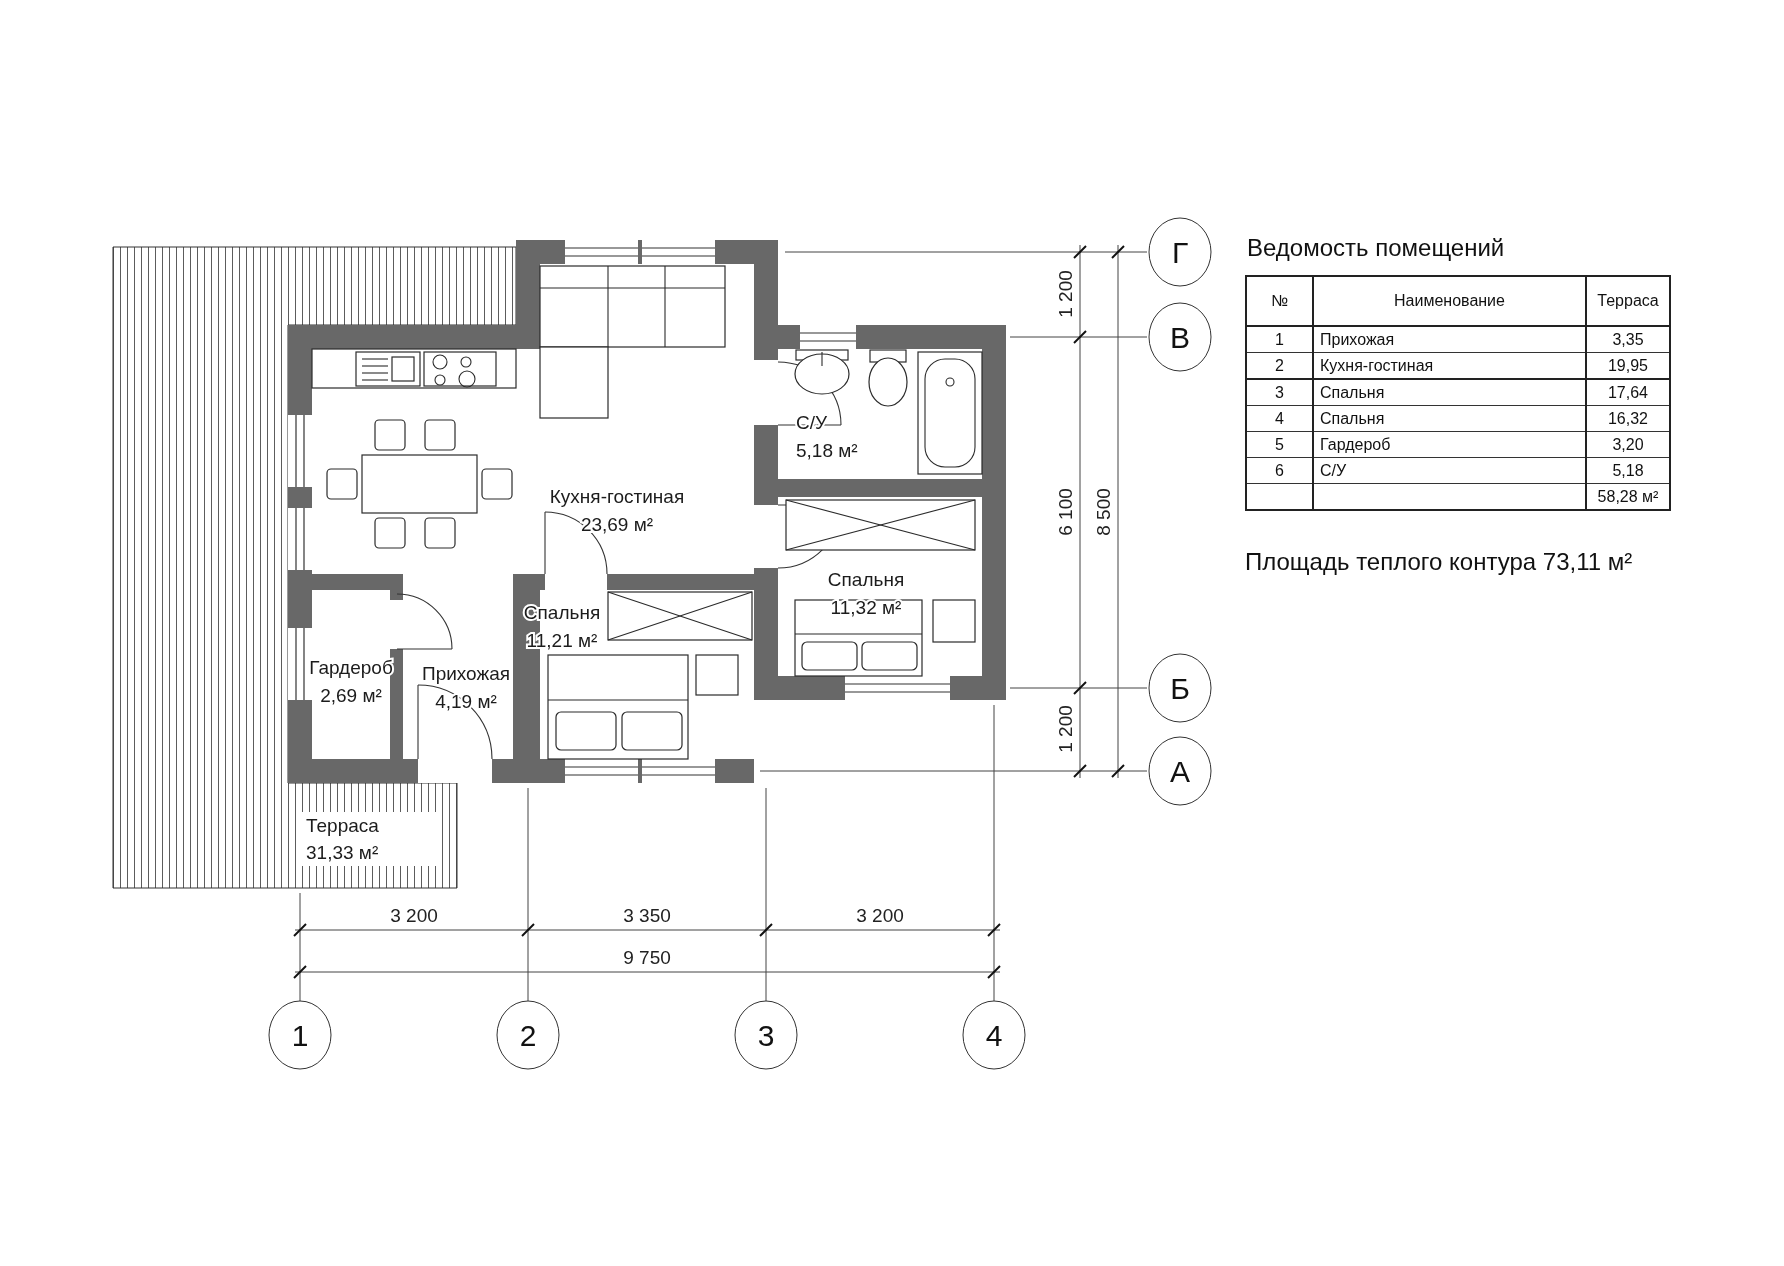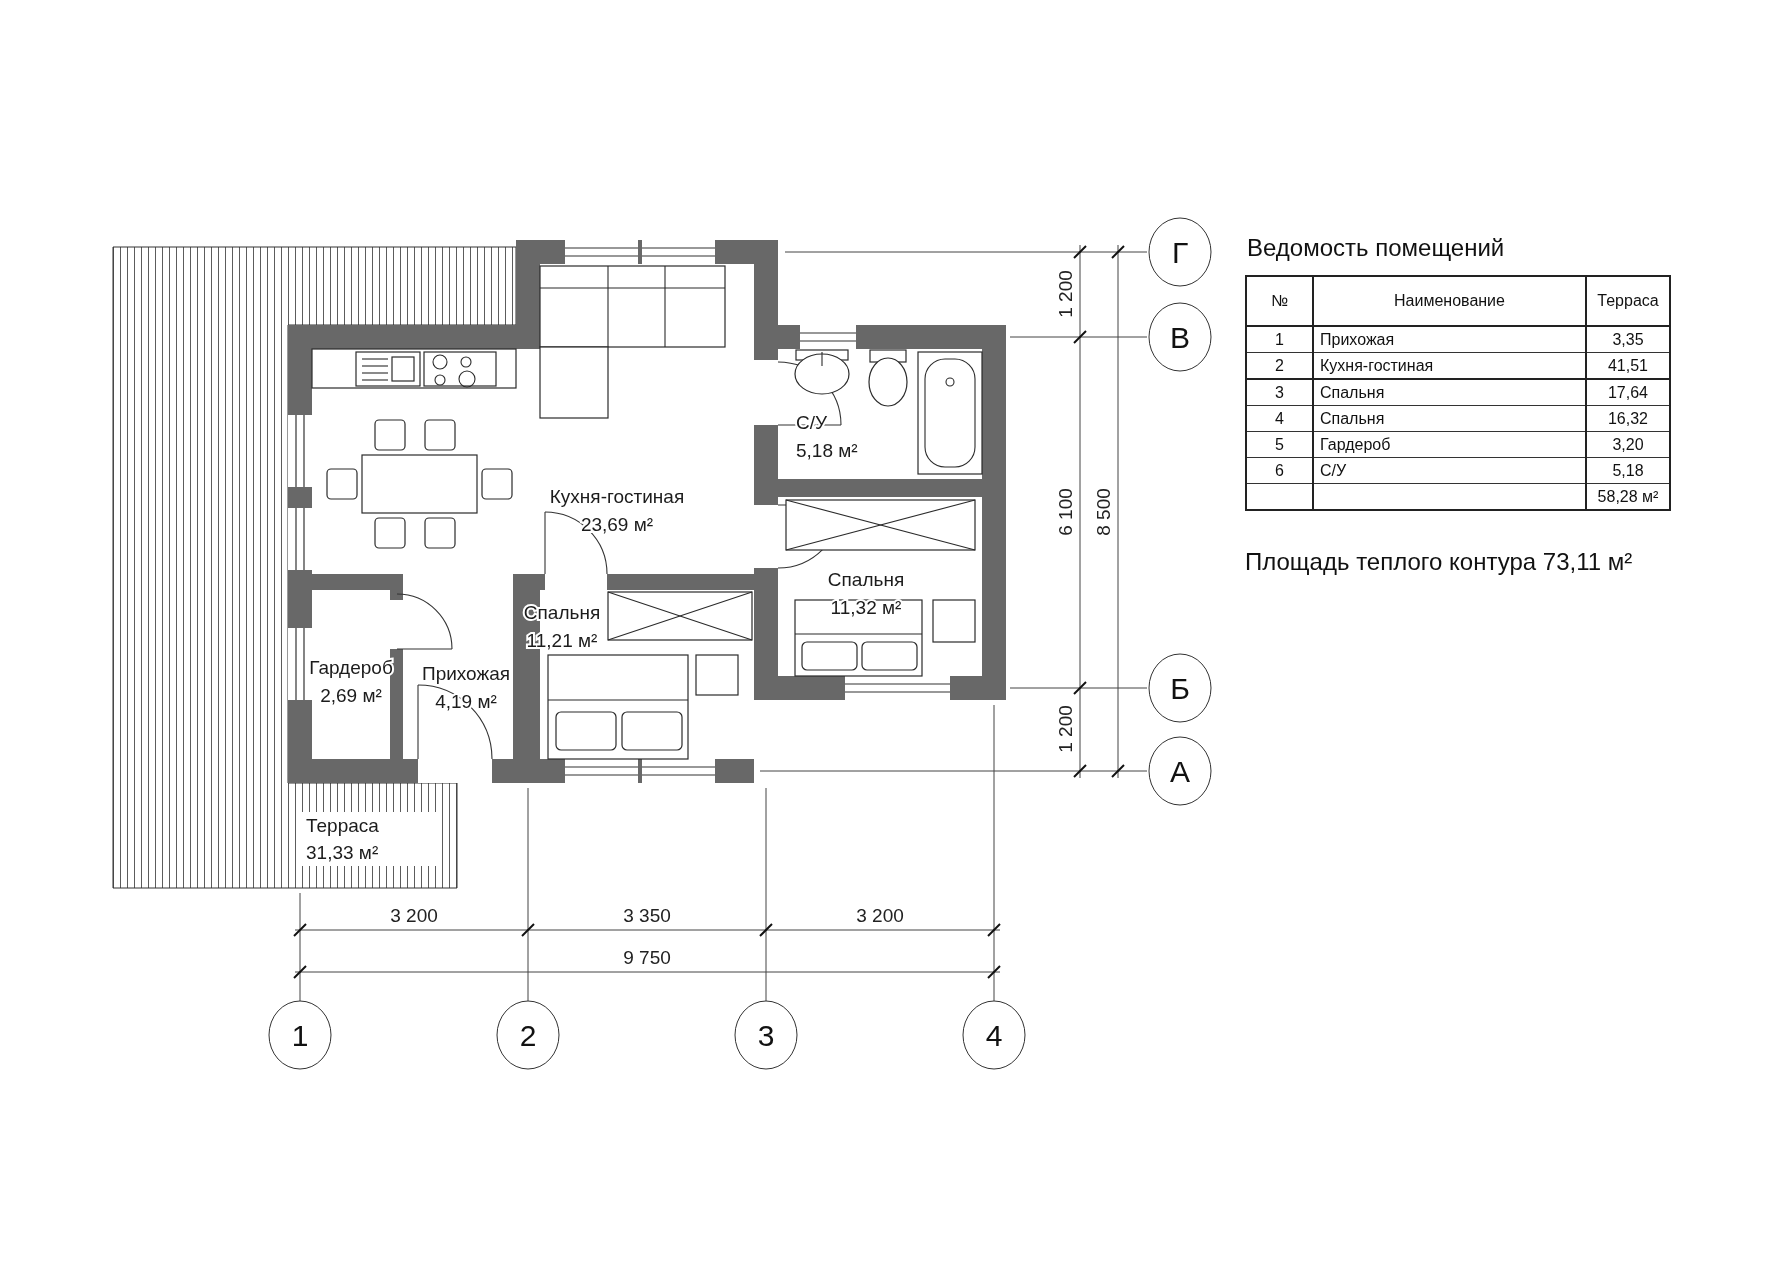--- a/index.html
+++ b/index.html
@@ -323,21 +323,21 @@
     </thead>
     <tbody>
       <tr>
         <td class="c vsep">1</td>
         <td class="vsep">Прихожая</td>
         <td class="c">3,35</td>
       </tr>
       <tr class="sep">
         <td class="c vsep">2</td>
         <td class="vsep">Кухня-гостиная</td>
-        <td class="c">41,51</td>
+        <td class="c">19,95</td>
       </tr>
       <tr>
         <td class="c vsep">3</td>
         <td class="vsep">Спальня</td>
         <td class="c">17,64</td>
       </tr>
       <tr>
         <td class="c vsep">4</td>
         <td class="vsep">Спальня</td>
         <td class="c">16,32</td>

